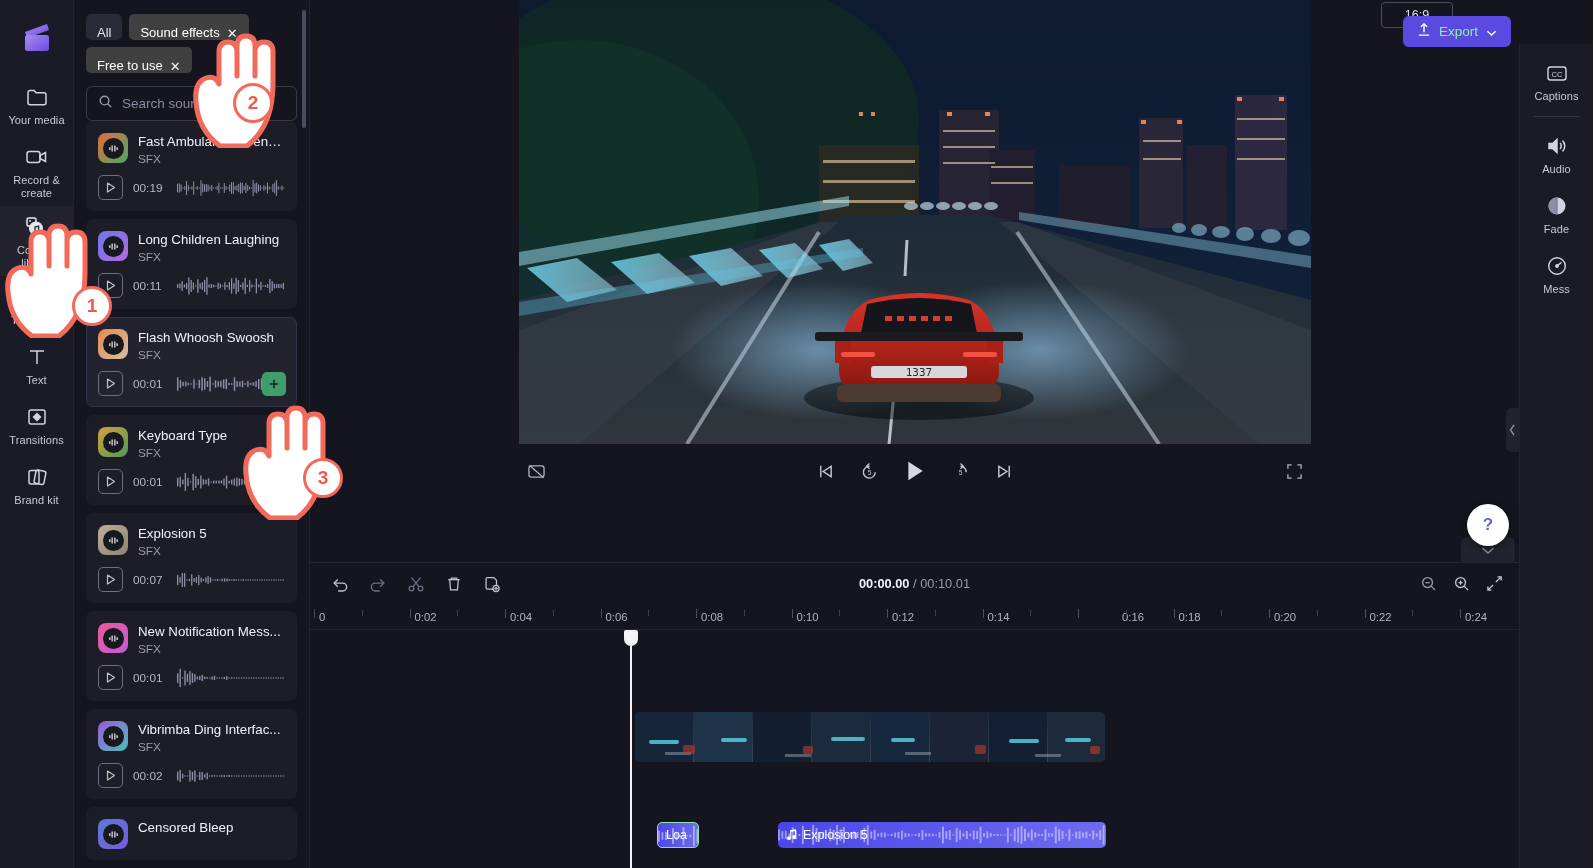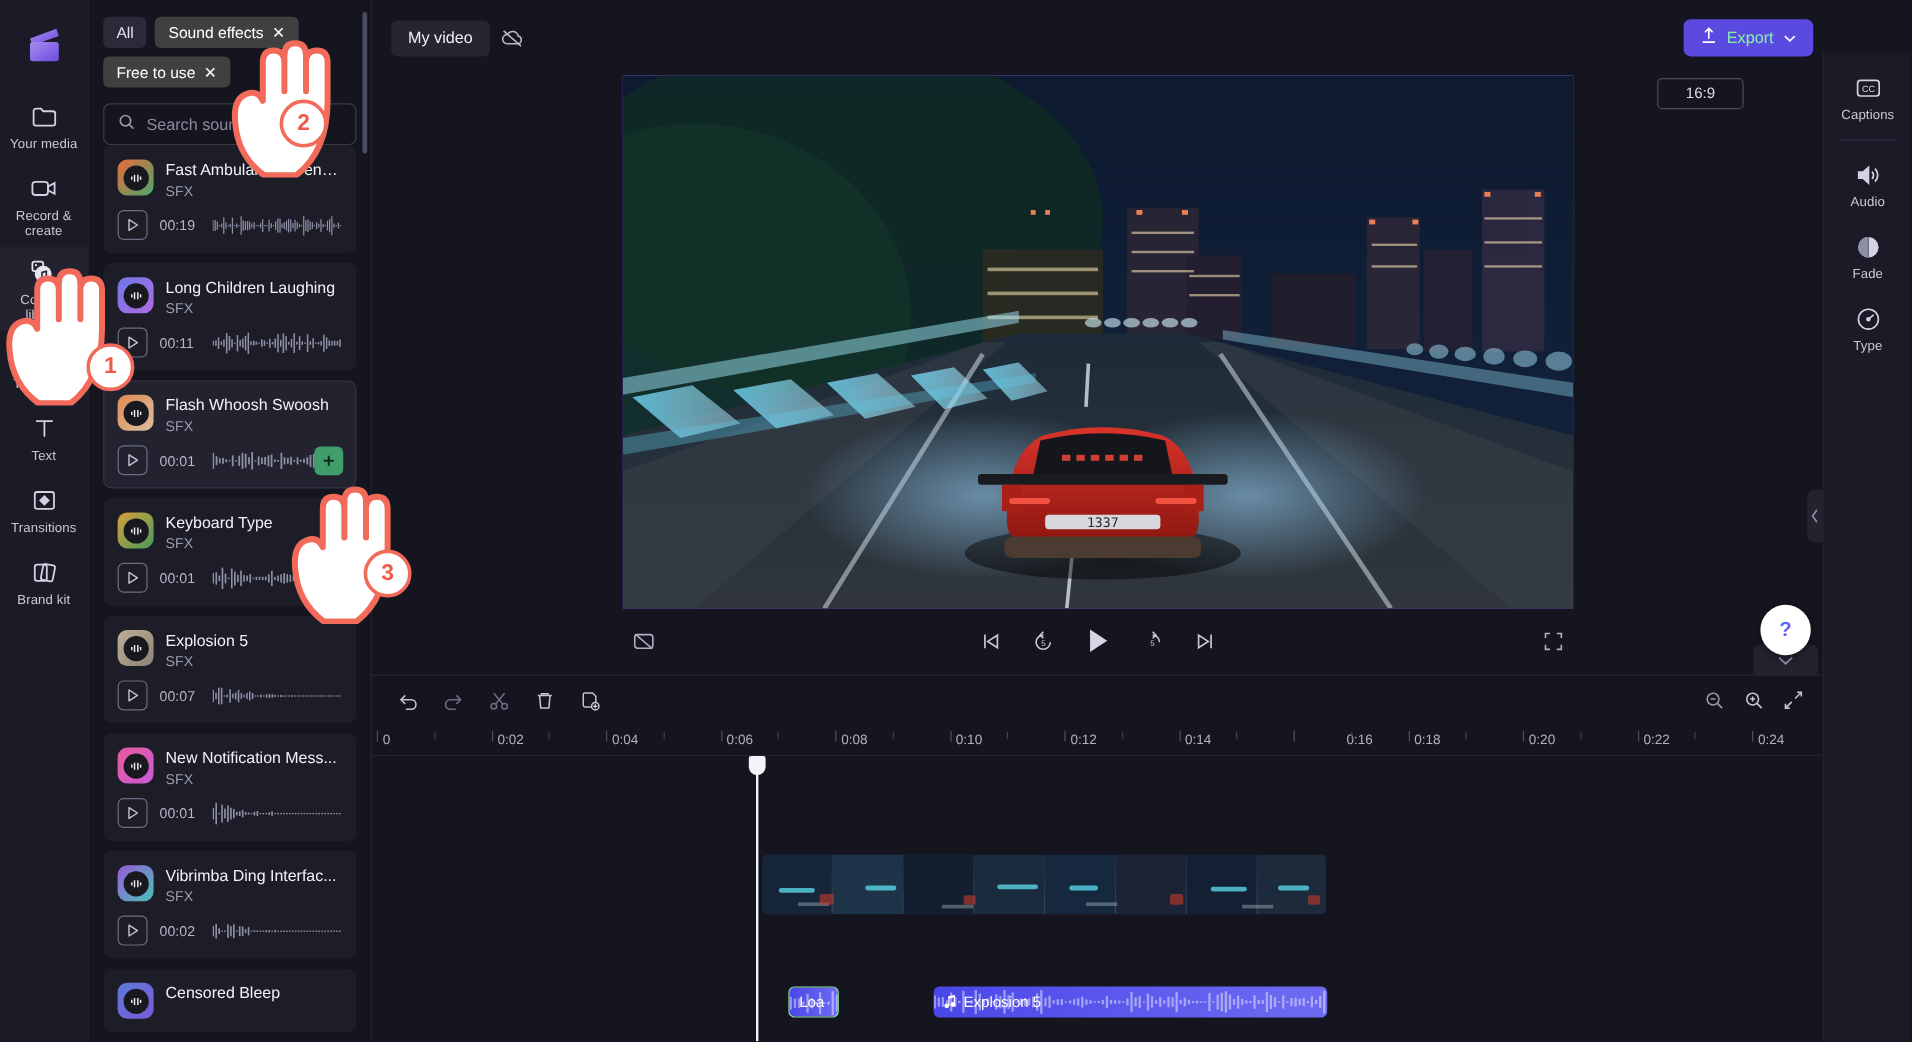--- a/index.html
+++ b/index.html
@@ -40,21 +40,21 @@
 
   
   .library {
     width: 236px; height: 868px; background: #15151f;
     flex: 0 0 236px; position: relative; overflow: hidden;
     border-right: 1px solid #23232f;
   }
   .chips { padding: 14px 12px 0 12px; display: flex; flex-wrap: wrap; gap: 7px; }
   .chip {
     height: 26px; border-radius: 5px; padding: 0 11px;
-    display: inline-flex; align-items: center; gap: 7px;
+    display: inline-flex; align-items: flex-end; gap: 7px;
     font-size: 13px; cursor: pointer; white-space: nowrap;
   }
   .chip.plain { background: #2a2a38; color: #e3e3ec; }
   .chip.sel { background: #404040; color: #ffffff; }
   .chip .xs { font-size: 13px; opacity: .95; line-height: 1; }
 
   .search {
     margin: 13px 12px 0 12px; height: 35px; border: 1px solid #3a3a4b;
     border-radius: 6px; display: flex; align-items: center; gap: 9px;
     padding: 0 11px; background: transparent;
@@ -868,29 +868,20 @@
     </div>
     </div>
       </div>
 
     <div class="lib-scroll"></div>
 
   </div>
 
   <div class="main">
 
-    <div class="topbar">
-      <div class="vidname">My video</div>
-      <div class="cloudbtn">
-        <svg width="20" height="18" viewBox="0 0 22 18" fill="none" stroke="#b8b8ca" stroke-width="1.4">
-          <path d="M6.2 14h9.6a3.6 3.6 0 00.5-7.1A5.2 5.2 0 006.6 5.4 3.9 3.9 0 006.2 14z"></path>
-          <path d="M3 2.2L19 16" stroke-width="1.5"></path>
-        </svg>
-      </div>
-    </div>
 
     <div class="stage">
       <div class="ratio">16:9</div>
 
       <div class="preview">
         <svg width="792" height="444" viewBox="0 0 792 444" preserveAspectRatio="none">
           <defs>
             <linearGradient id="sky" x1="0" y1="0" x2="0" y2="1">
               <stop offset="0" stop-color="#0d1a30"></stop>
                 <stop offset="1" stop-color="#14243e"></stop>
@@ -1100,20 +1091,27 @@
               <path d="M3.5 5.2h13M7 5.2V3.4h6v1.8M5.2 5.2l1 11.4h7.6l1-11.4"></path>
             </svg>
           </span>
           <span class="tbtn">
             <svg width="18" height="18" viewBox="0 0 20 20" fill="none" stroke="#c2c2d4" stroke-width="1.4">
               <path d="M5 2.8h7l3 3v8.4a1.6 1.6 0 01-1.6 1.6H5A1.6 1.6 0 013.4 14.2V4.4A1.6 1.6 0 015 2.8z"></path>
               <circle cx="14.5" cy="15" r="3.4" fill="#15151f"></circle>
                 <path d="M14.5 13.1v3.8M12.6 15h3.8"></path>
             </svg>
           </span>
+        </div>
+        <div class="tc">
+          <b>00:00.00</b>
+          <span>&nbsp;</span>
+          <span>/</span>
+          <span>&nbsp;</span>
+          <span>00:10.01</span>
         </div>
         <div class="tl-right">
           <span class="ic">
             <svg width="17" height="17" viewBox="0 0 18 18" fill="none" stroke="#9a9ab0" stroke-width="1.4">
               <circle cx="8" cy="8" r="5.2"></circle>
                 <path d="M11.8 11.8L16 16M5.8 8h4.4"></path>
             </svg>
           </span>
           <span class="ic">
             <svg width="17" height="17" viewBox="0 0 18 18" fill="none" stroke="#c6c6d6" stroke-width="1.4">
@@ -1379,21 +1377,21 @@
       <span class="rail-lbl">Fade</span>
     </div>
     <div class="rail-item">
       <span class="rail-ico">
         <svg width="22" height="22" viewBox="0 0 22 22" fill="none" stroke="#d2d2e0" stroke-width="1.4">
           <circle cx="11" cy="11" r="8.3"></circle>
             <path d="M11 11l4.4-3.6"></path>
           <circle cx="11" cy="11" r="1.2" fill="#d2d2e0"></circle>
         </svg>
       </span>
-      <span class="rail-lbl">Type</span>
+      <span class="rail-lbl">Mess</span>
     </div>
   </div>
 
   <div style="position:absolute;right:82px;top:16px;z-index:50;">
     <div style="background:#5b4ae0;border-radius:6px;height:31px;padding:0 14px;display:flex;align-items:center;gap:8px;cursor:pointer;">
       <span>
         <svg width="14" height="15" viewBox="0 0 14 16" fill="none" stroke="#fff" stroke-width="1.5">
           <path d="M7 11V2M3.6 5.2L7 1.8l3.4 3.4M1.5 14h11"></path>
         </svg>
       </span>

